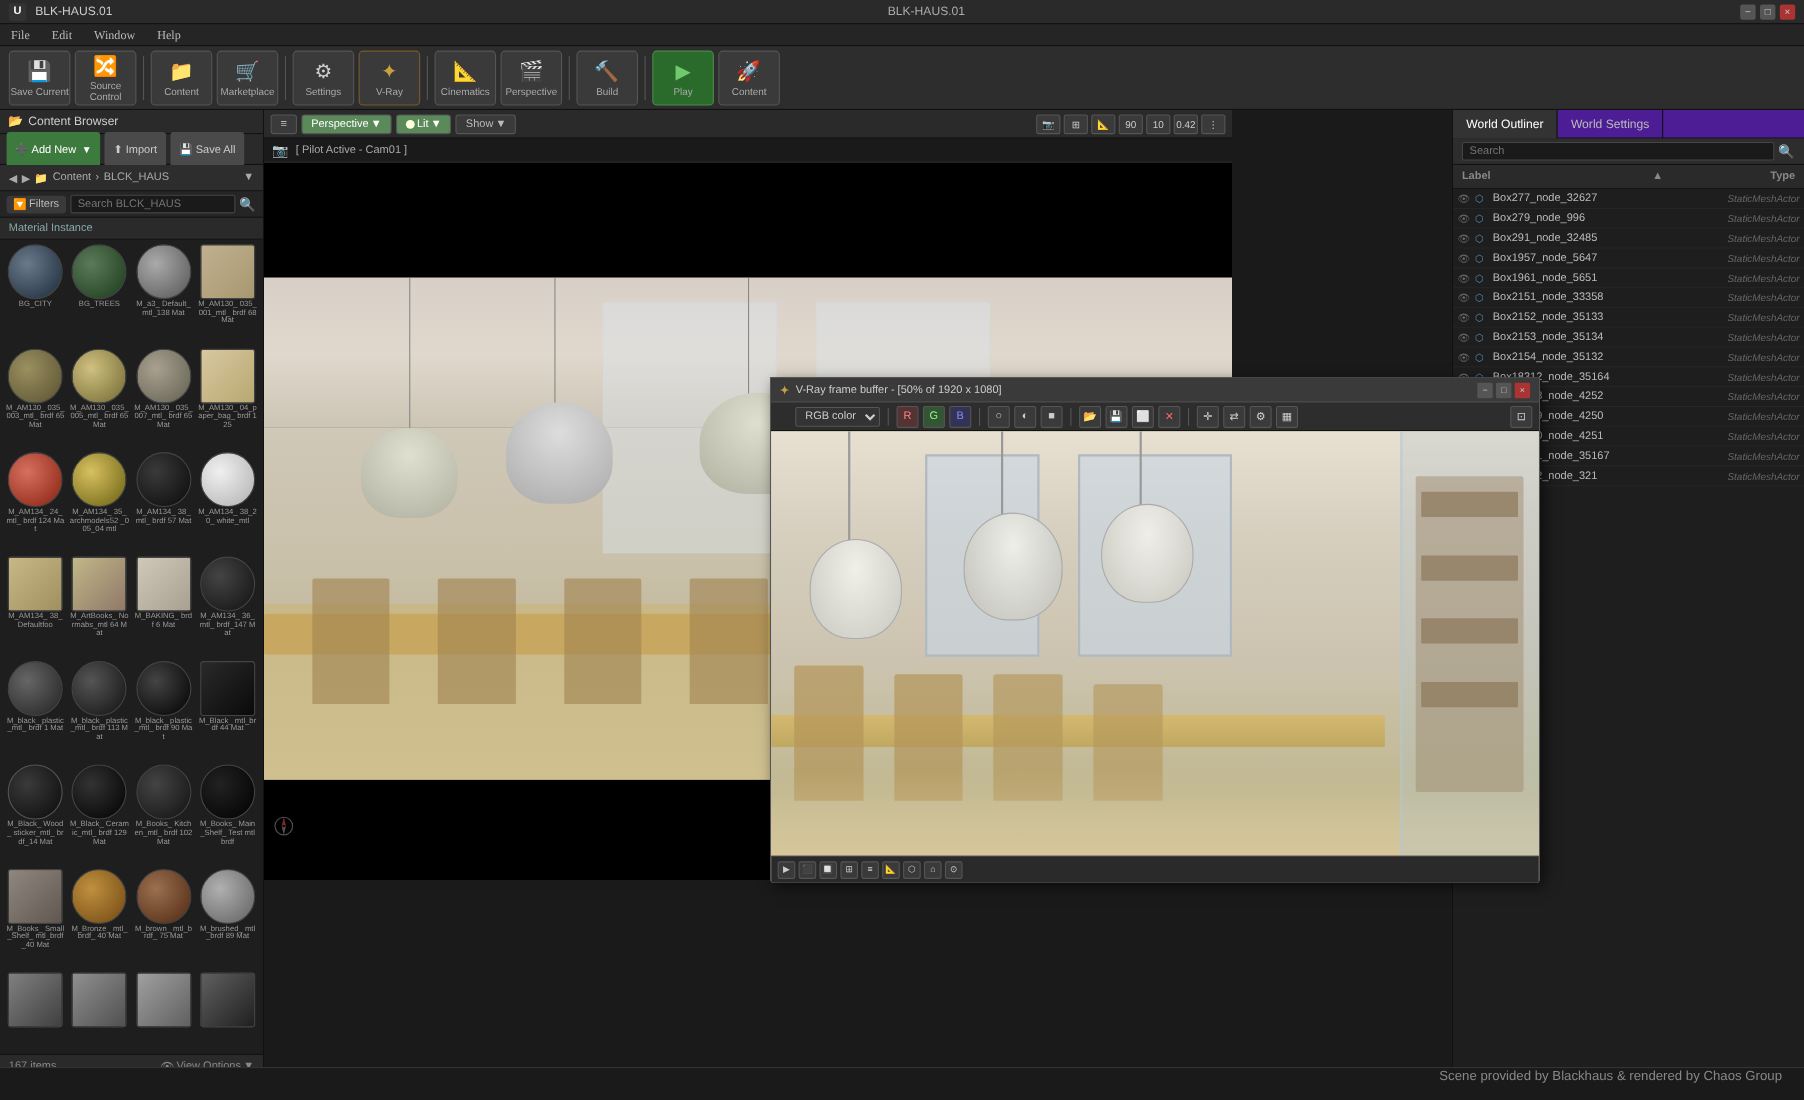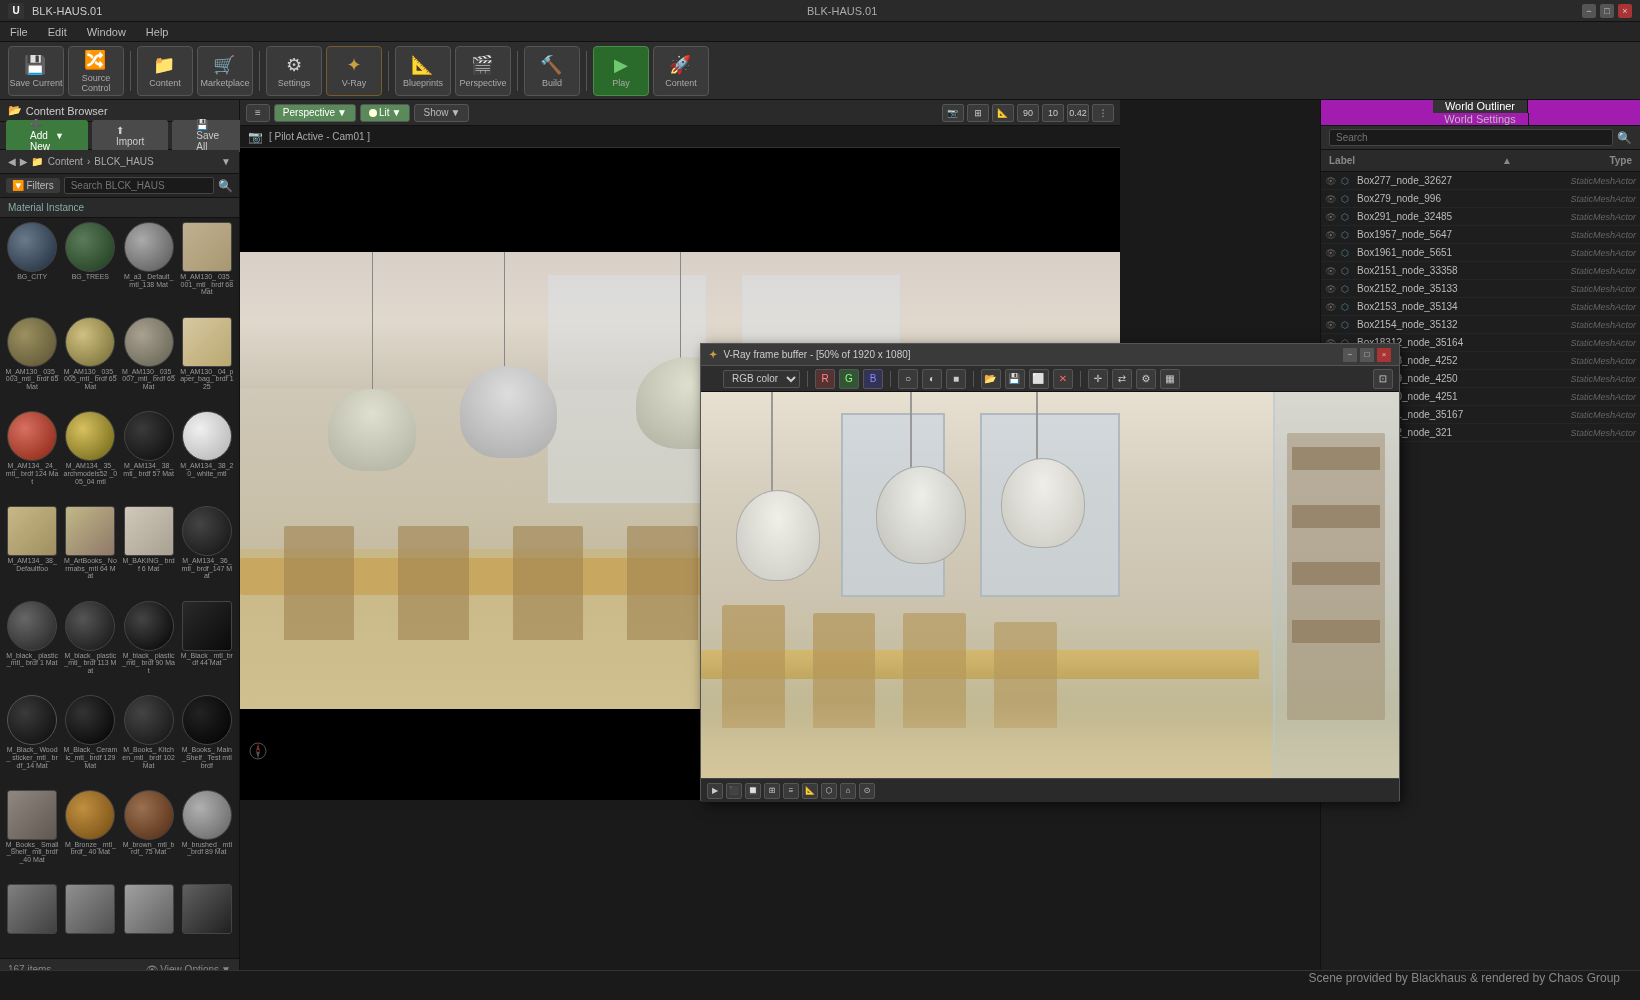--- a/index.html
+++ b/index.html
@@ -67,20 +67,21 @@
     
     #menu-bar {
       width: 100%;
       height: 20px;
       background: #252525;
       display: flex;
       align-items: center;
       padding: 0 6px;
       gap: 12px;
       border-bottom: 1px solid #111;
+      font-family: Liberation Serif, serif;
     }
     .menu-item {
       font-size: 11px;
       color: #bbb;
       cursor: pointer;
       padding: 2px 4px;
     }
 
     
     #main-toolbar {
@@ -144,21 +145,21 @@
       height: 28px;
       background: #2a2a2a;
       display: flex;
       align-items: center;
       padding: 0 6px;
       gap: 4px;
       border-bottom: 1px solid #111;
     }
     .cb-btn {
       height: 32px;
-      padding: 0 24px;
+      padding: 0 8px;
       background: #3d7a3d;
       border-radius: 3px;
       display: flex;
       align-items: center;
       gap: 3px;
       font-size: 10px;
       color: #fff;
       cursor: pointer;
     }
     .cb-btn-gray {
@@ -302,25 +303,24 @@
       width: 320px;
       height: 900px;
       background: #252525;
       border-left: 1px solid #111;
       display: flex;
       flex-direction: column;
     }
 
     #outliner-tabs {
       height: 26px;
-      background: #a21caf;
+      background: #4c1d95;
       display: flex;
       align-items: center;
       border-bottom: 1px solid #111;
-      flex-direction: column;
     }
     .outliner-tab {
       height: 26px;
       padding: 0 12px;
       display: flex;
       align-items: center;
       font-size: 11px;
       color: #bbb;
       cursor: pointer;
       border-right: 1px solid #111;
@@ -594,21 +594,21 @@
     <div class="toolbar-icon">⚙</div>
     <div class="toolbar-label">Settings</div>
   </div>
   <div class="toolbar-btn" style="border-color:#7a5a2a;">
     <div class="toolbar-icon" style="color:#c8a040;">✦</div>
     <div class="toolbar-label">V-Ray</div>
   </div>
   <div class="toolbar-sep"></div>
   <div class="toolbar-btn">
     <div class="toolbar-icon" style="color:#6a9acf;">📐</div>
-    <div class="toolbar-label">Blueprints</div>
+    <div class="toolbar-label">Cinematics</div>
   </div>
   <div class="toolbar-btn">
     <div class="toolbar-icon">🎬</div>
     <div class="toolbar-label">Perspective</div>
   </div>
   <div class="toolbar-sep"></div>
   <div class="toolbar-btn">
     <div class="toolbar-icon">🔨</div>
     <div class="toolbar-label">Build</div>
   </div>

